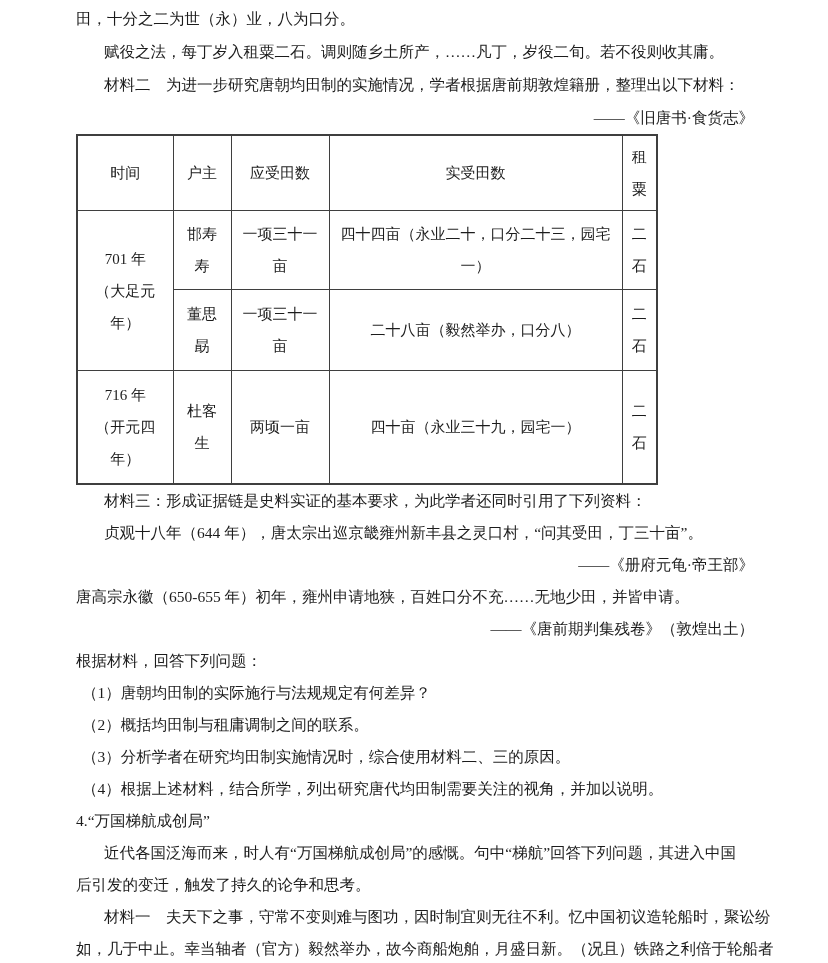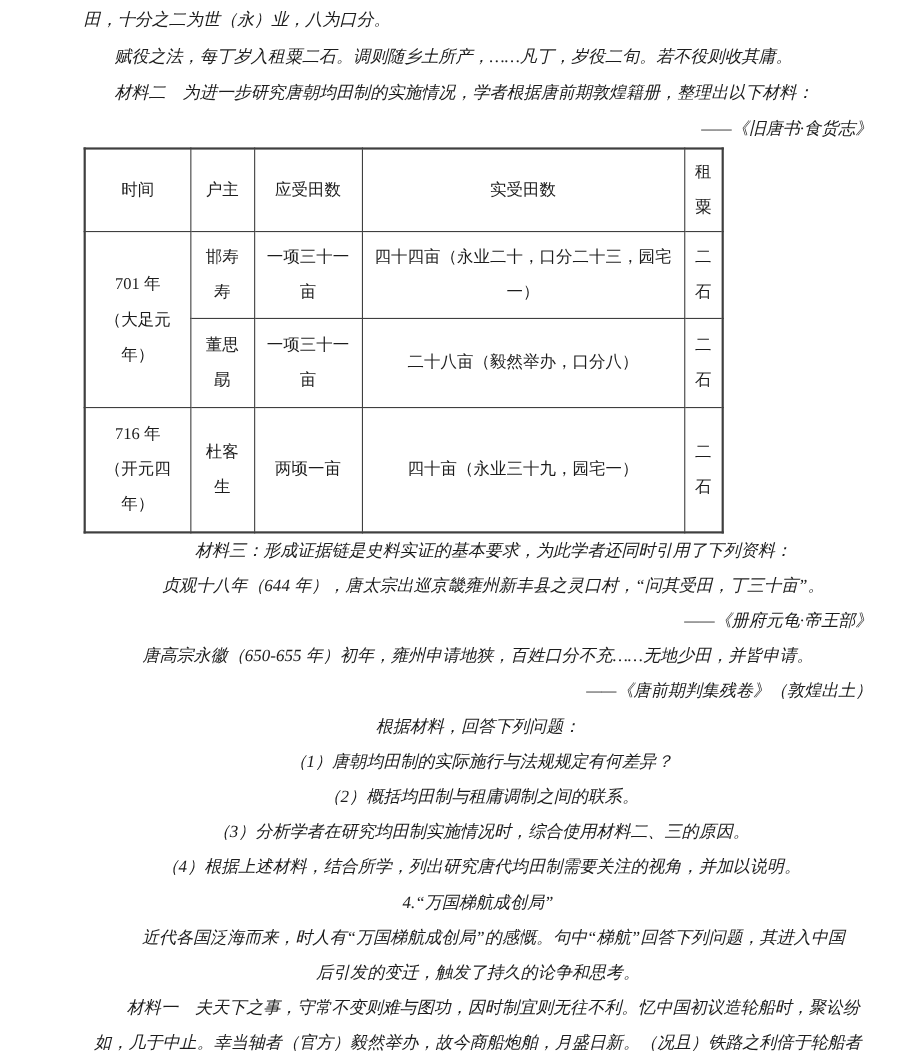--- a/index.html
+++ b/index.html
@@ -11,26 +11,25 @@
     color: #1c1c1c;
     font-family: "Liberation Serif", "DejaVu Serif", serif;
     font-size: 15.5px;
     overflow: hidden;
     padding-top: 2px;
     box-sizing: border-box;
   }
   .line {
     margin: 0;
     padding-left: 76px;
-    padding-right: 35px;
+    padding-right: 74px;
     line-height: 33px;
     white-space: nowrap;
-    font-style: italic;
   }
-  .post { line-height: 32px; text-align: center; }
+  .post { line-height: 32px; }
   .indent { text-indent: 28px; }
   .qindent { text-indent: 6px; }
   .right { text-align: right; white-space: nowrap; }
   table.land-table {
     border-collapse: collapse;
     table-layout: fixed;
     margin-left: 76px;
     width: 580px;
     border: 2px solid #3f3f3f;
     font-size: 15px;

